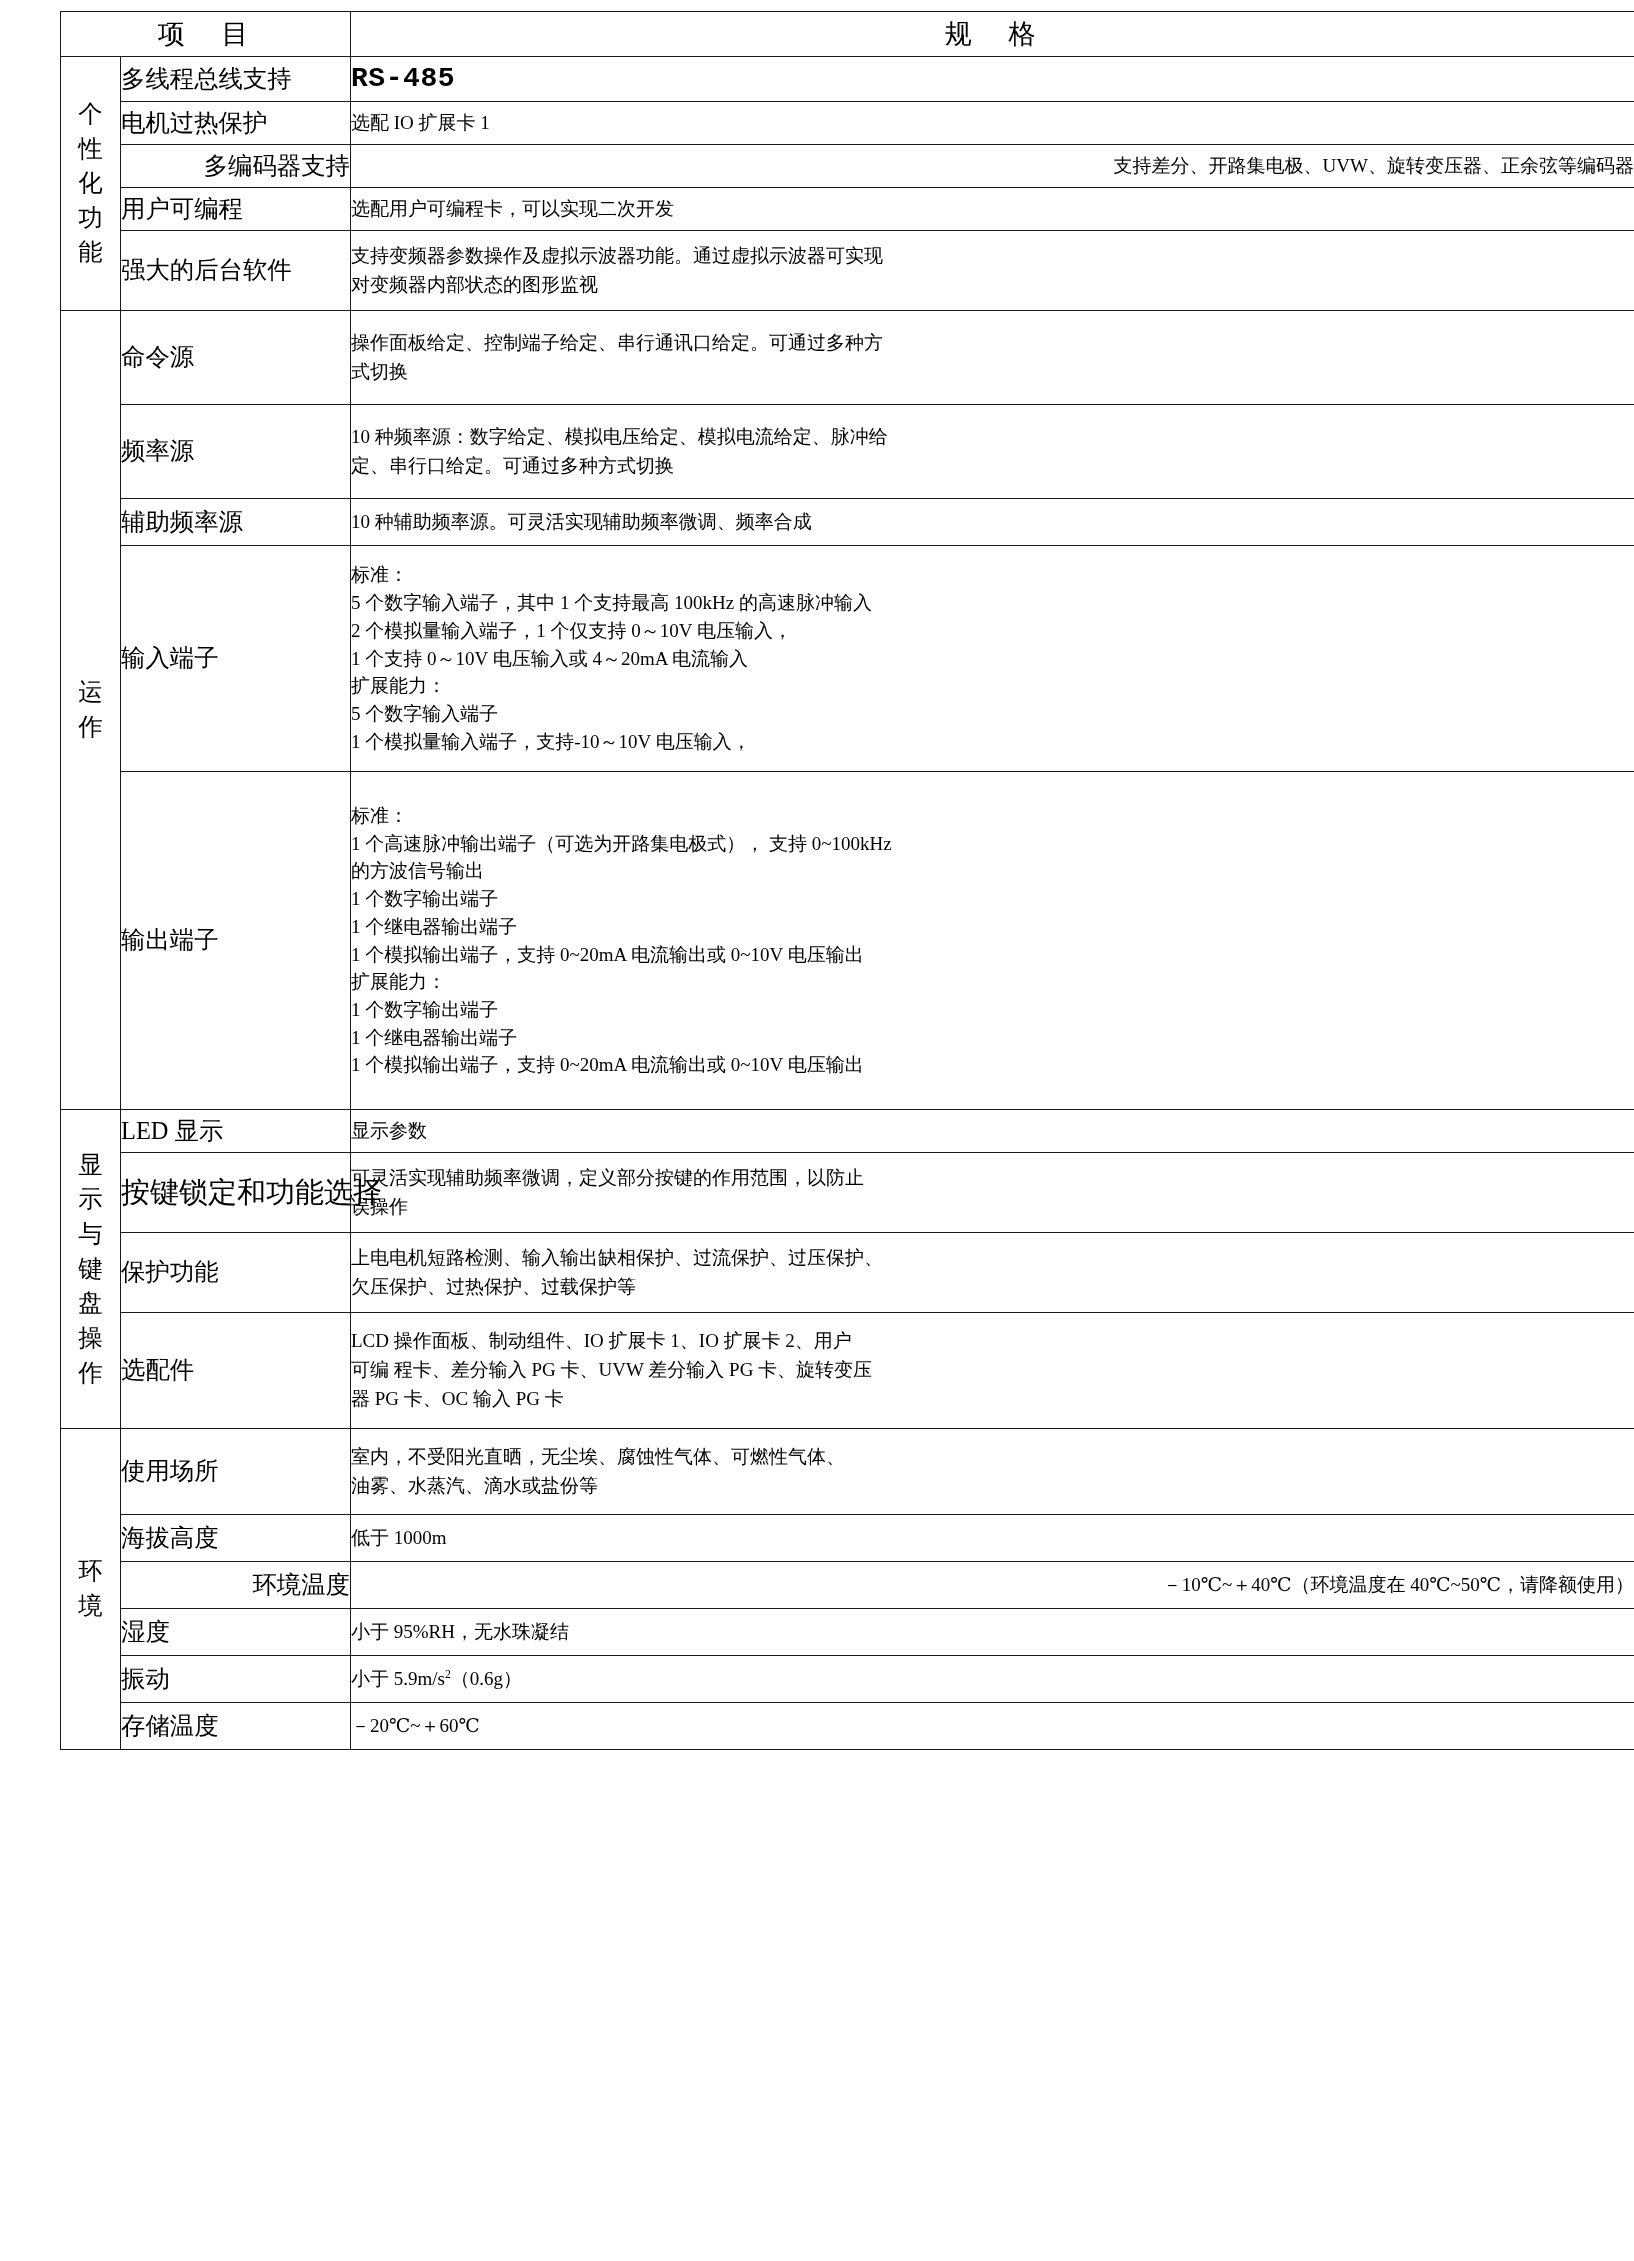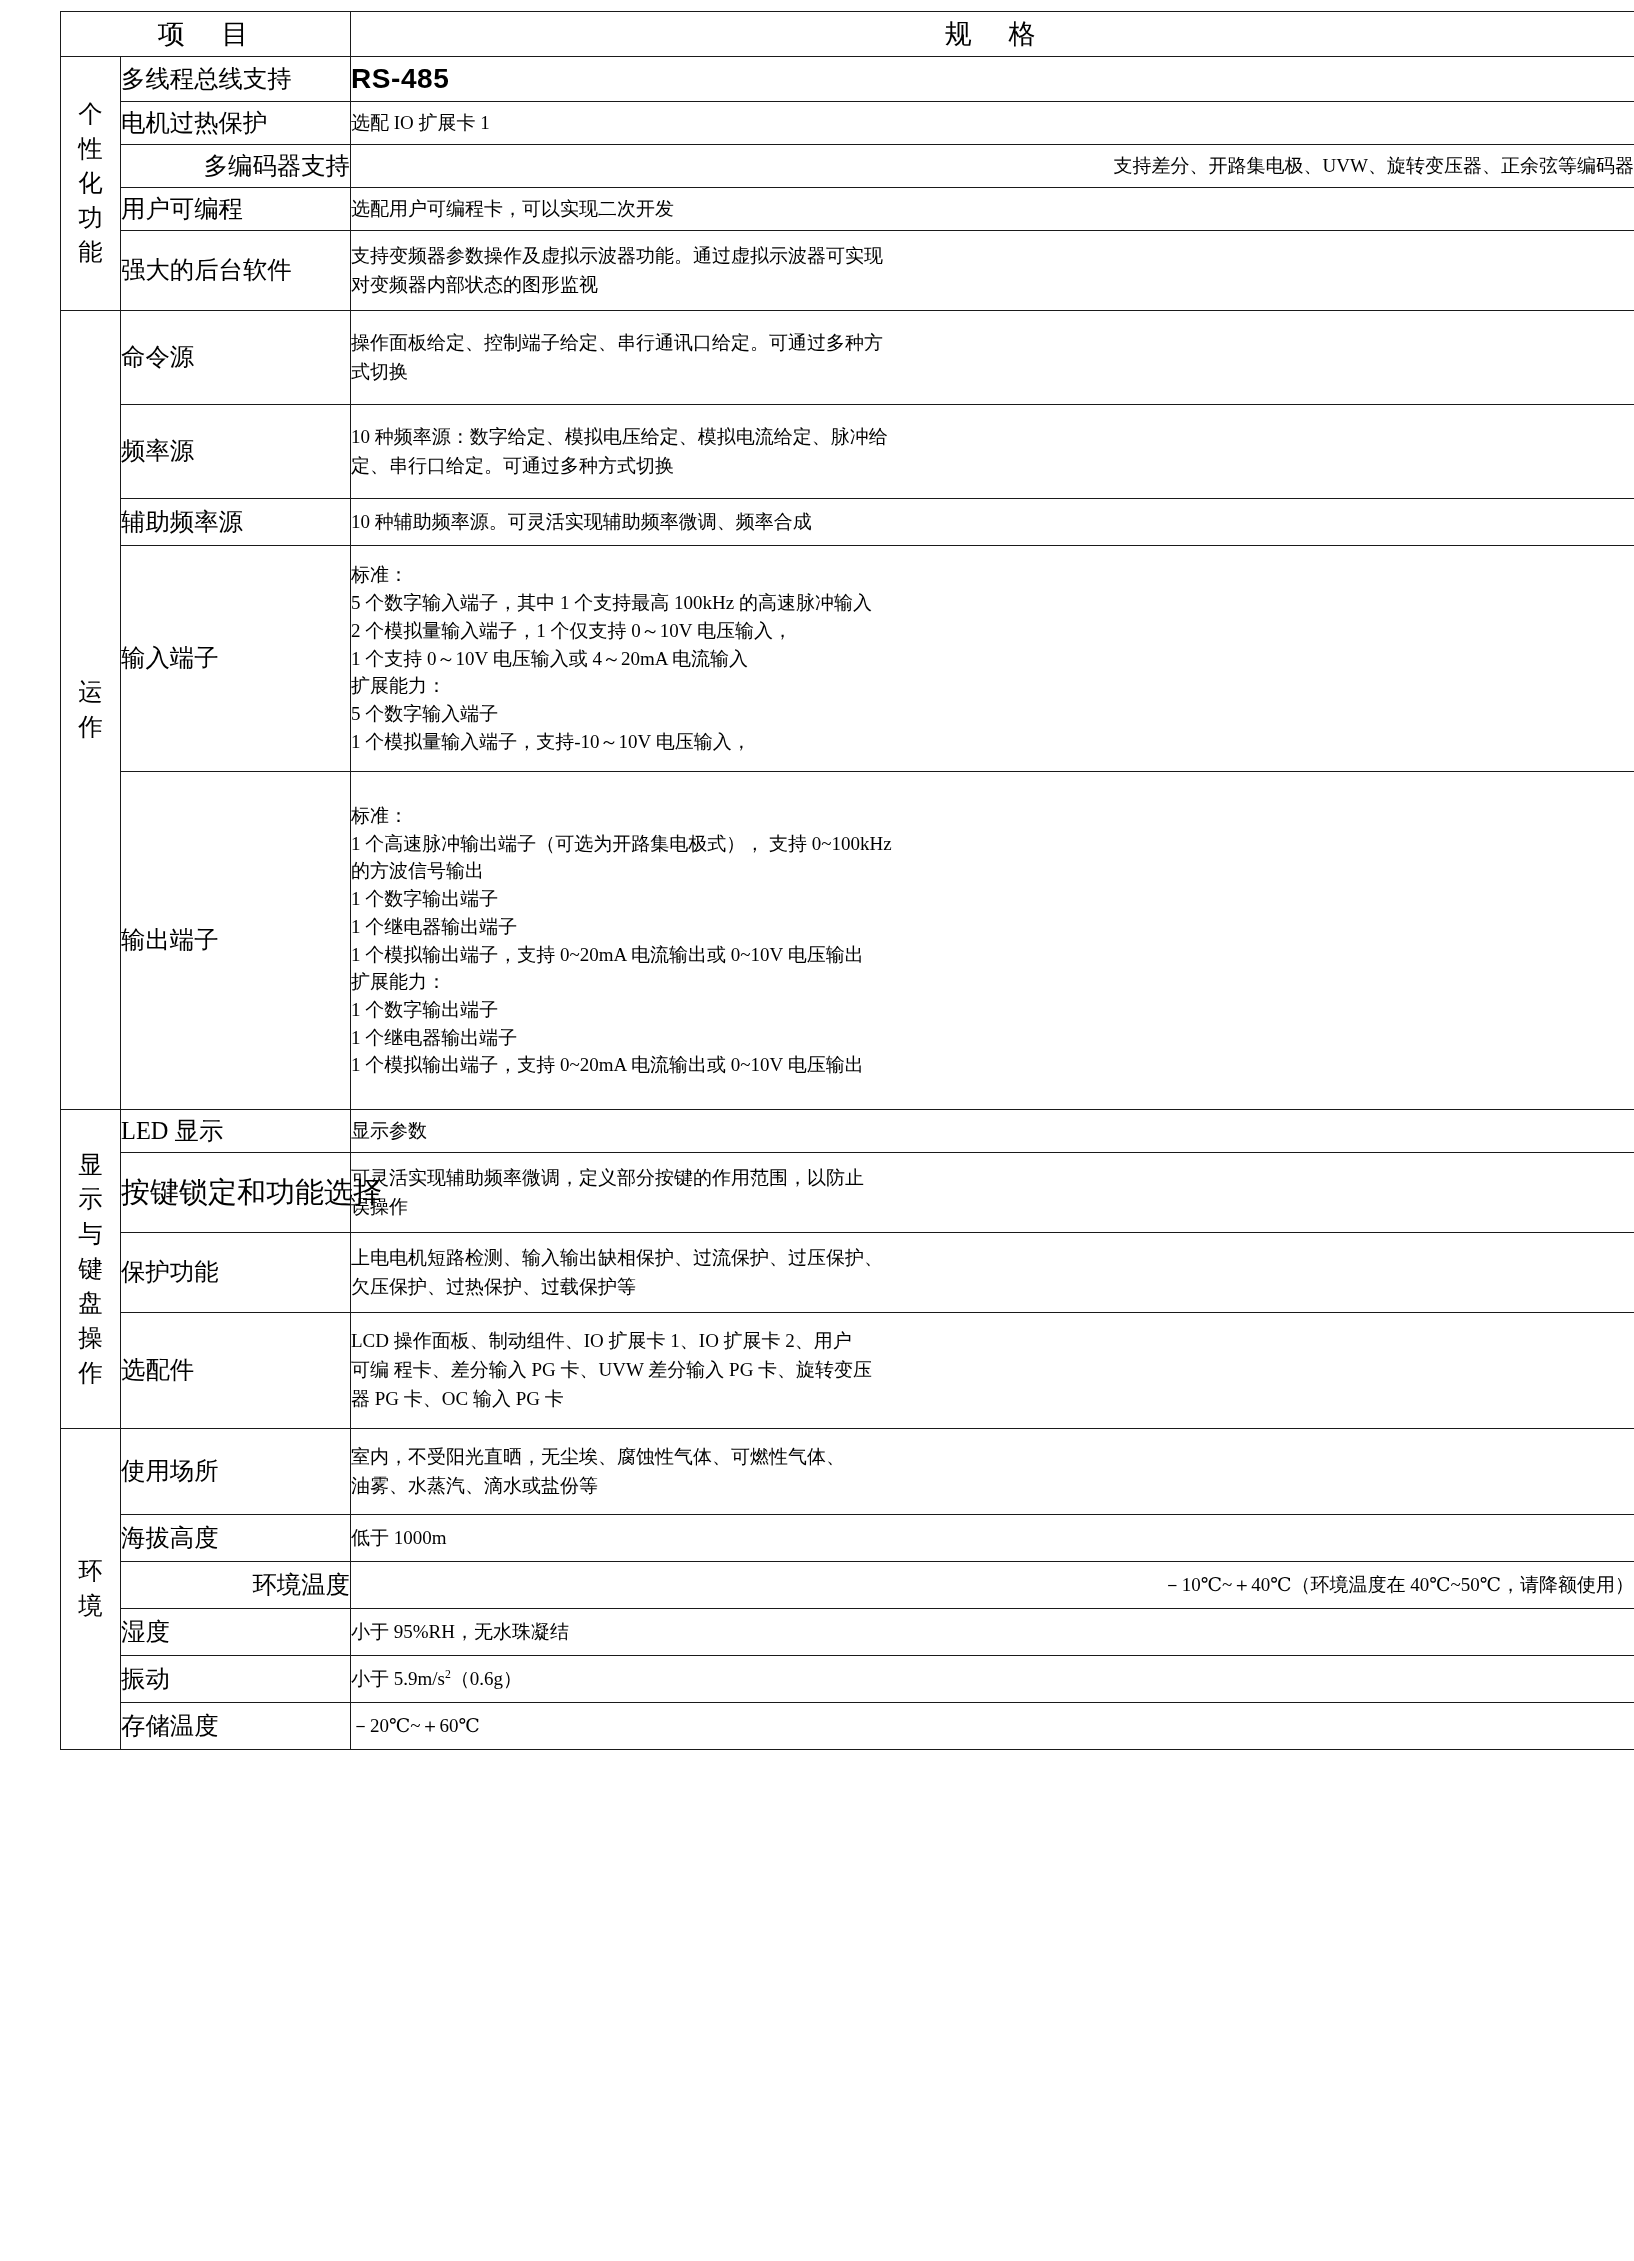--- a/index.html
+++ b/index.html
@@ -88,21 +88,21 @@
   .spec-cell {
     font-size: 19px;
     line-height: 1.52;
     padding: 9.4px 11px 9.4px 11px;
     font-family: "Liberation Serif", "DejaVu Serif", serif;
   }
   .spec-cell .ln { display: block; }
   .spec-cell.tight { line-height: 1.46; }
   .spec-cell.bigone {
     font-size: 28px;
-    font-family: Liberation Sans, sans-serif;
+    font-family: Liberation Mono, monospace;
     font-weight: bold;
     letter-spacing: 0.02em;
   }
 
   
   .h-hdr   { height: 44px; }
   .h-r1    { height: 44px; }
   .h-r2    { height: 42px; }
   .h-r3    { height: 42px; text-align: right; }
   .h-r4    { height: 42px; }

